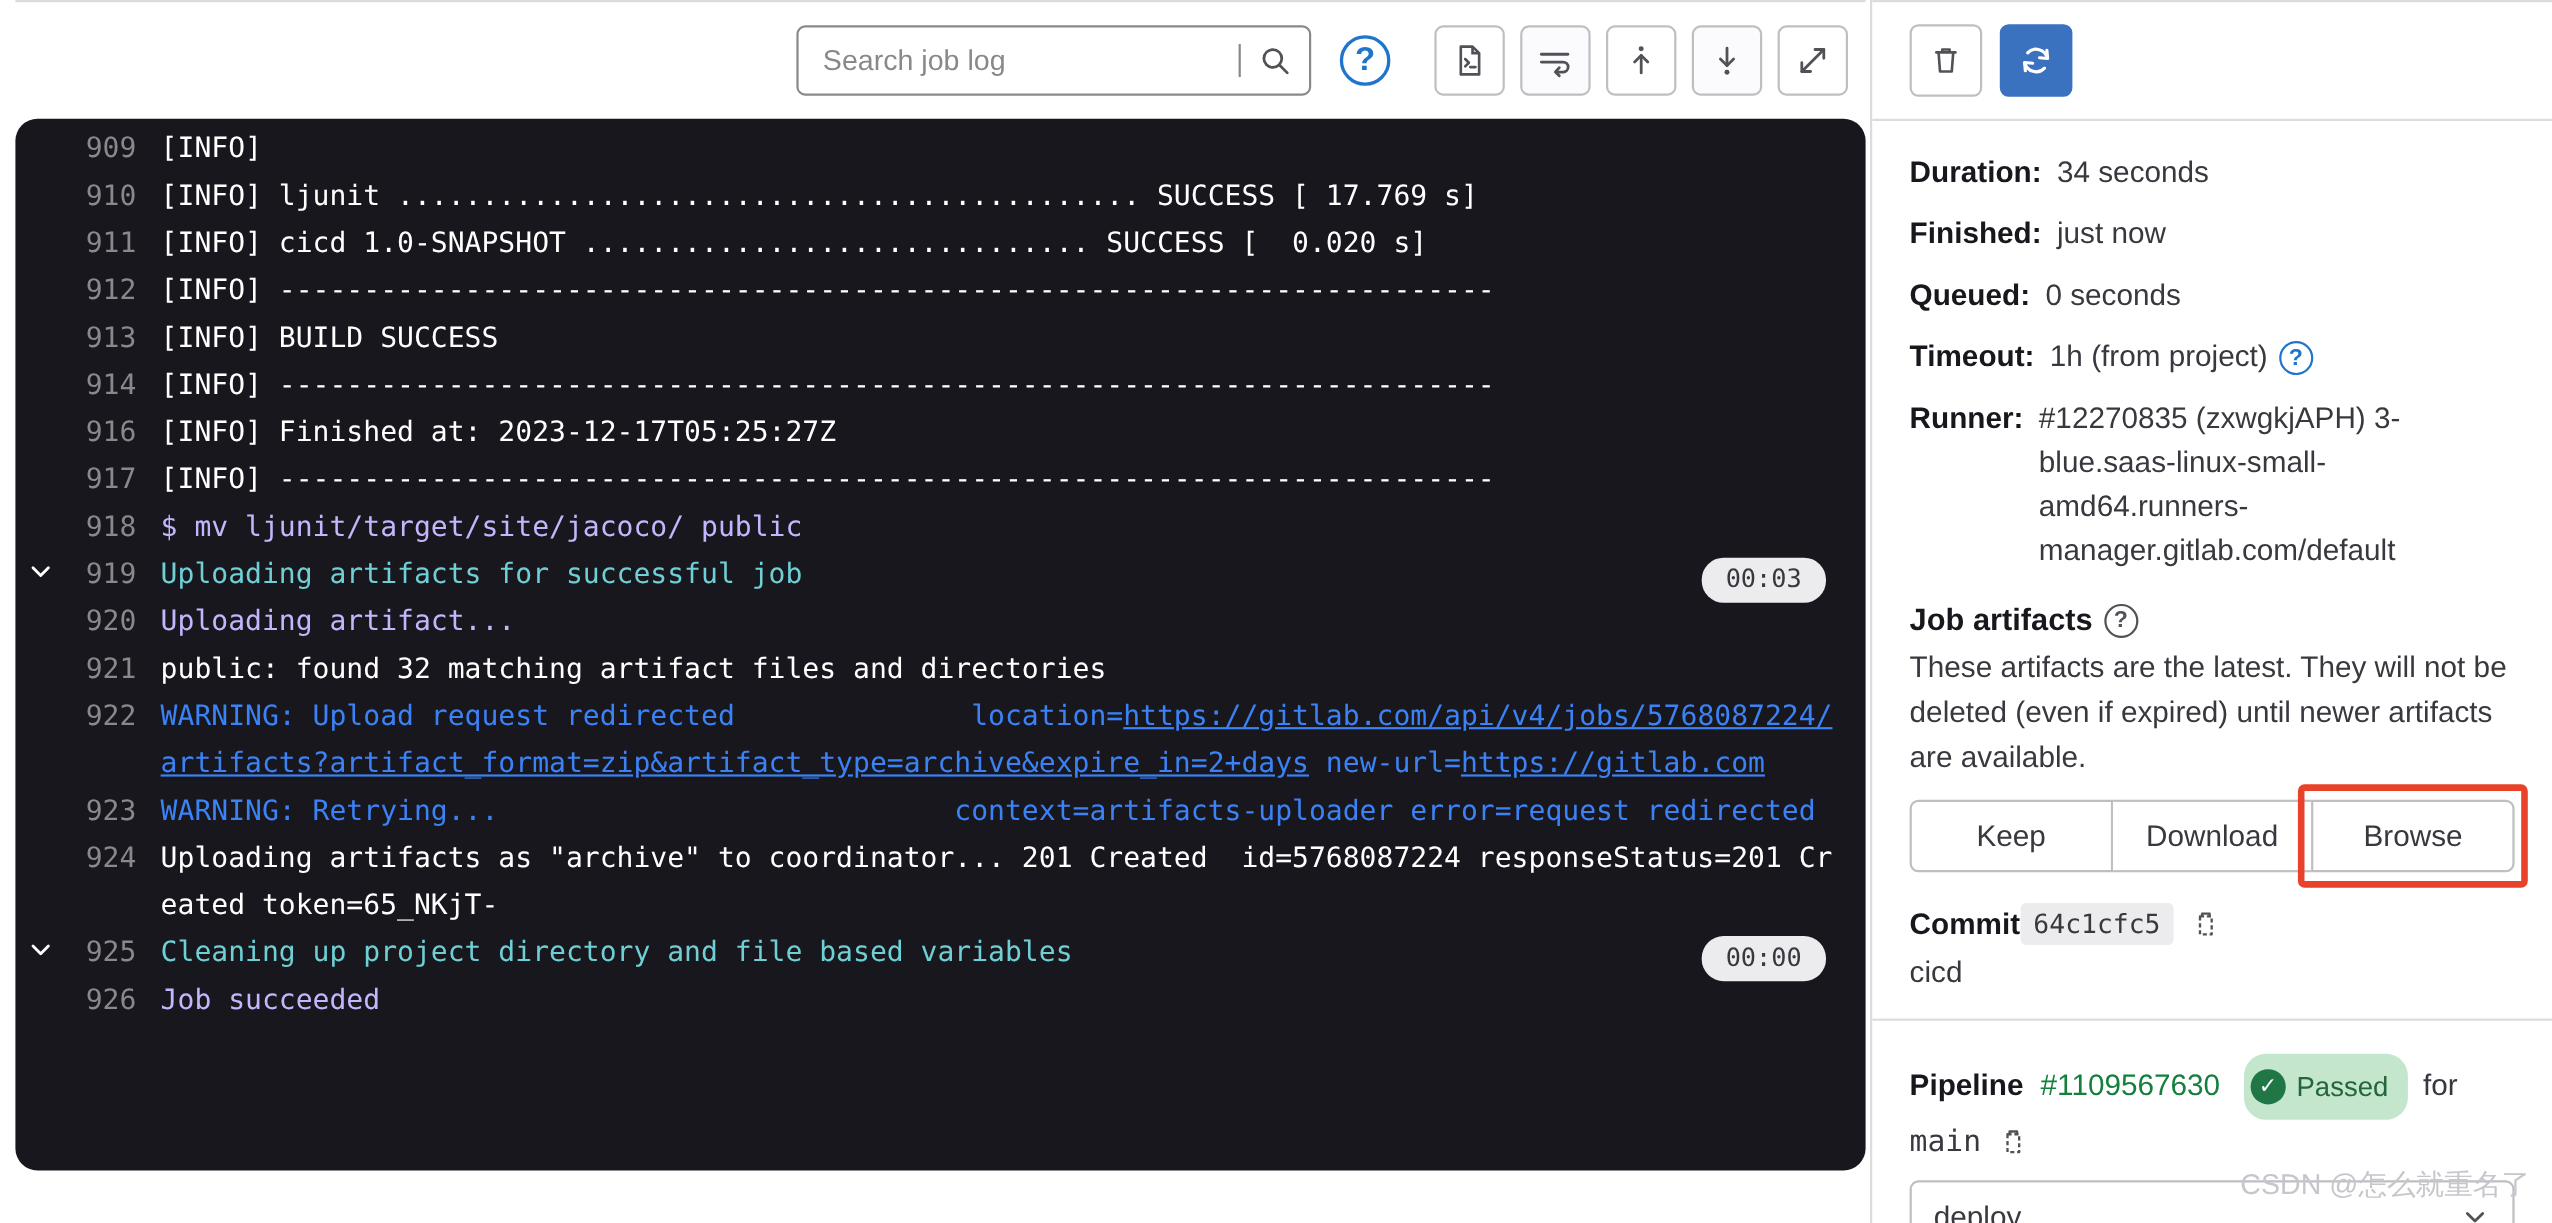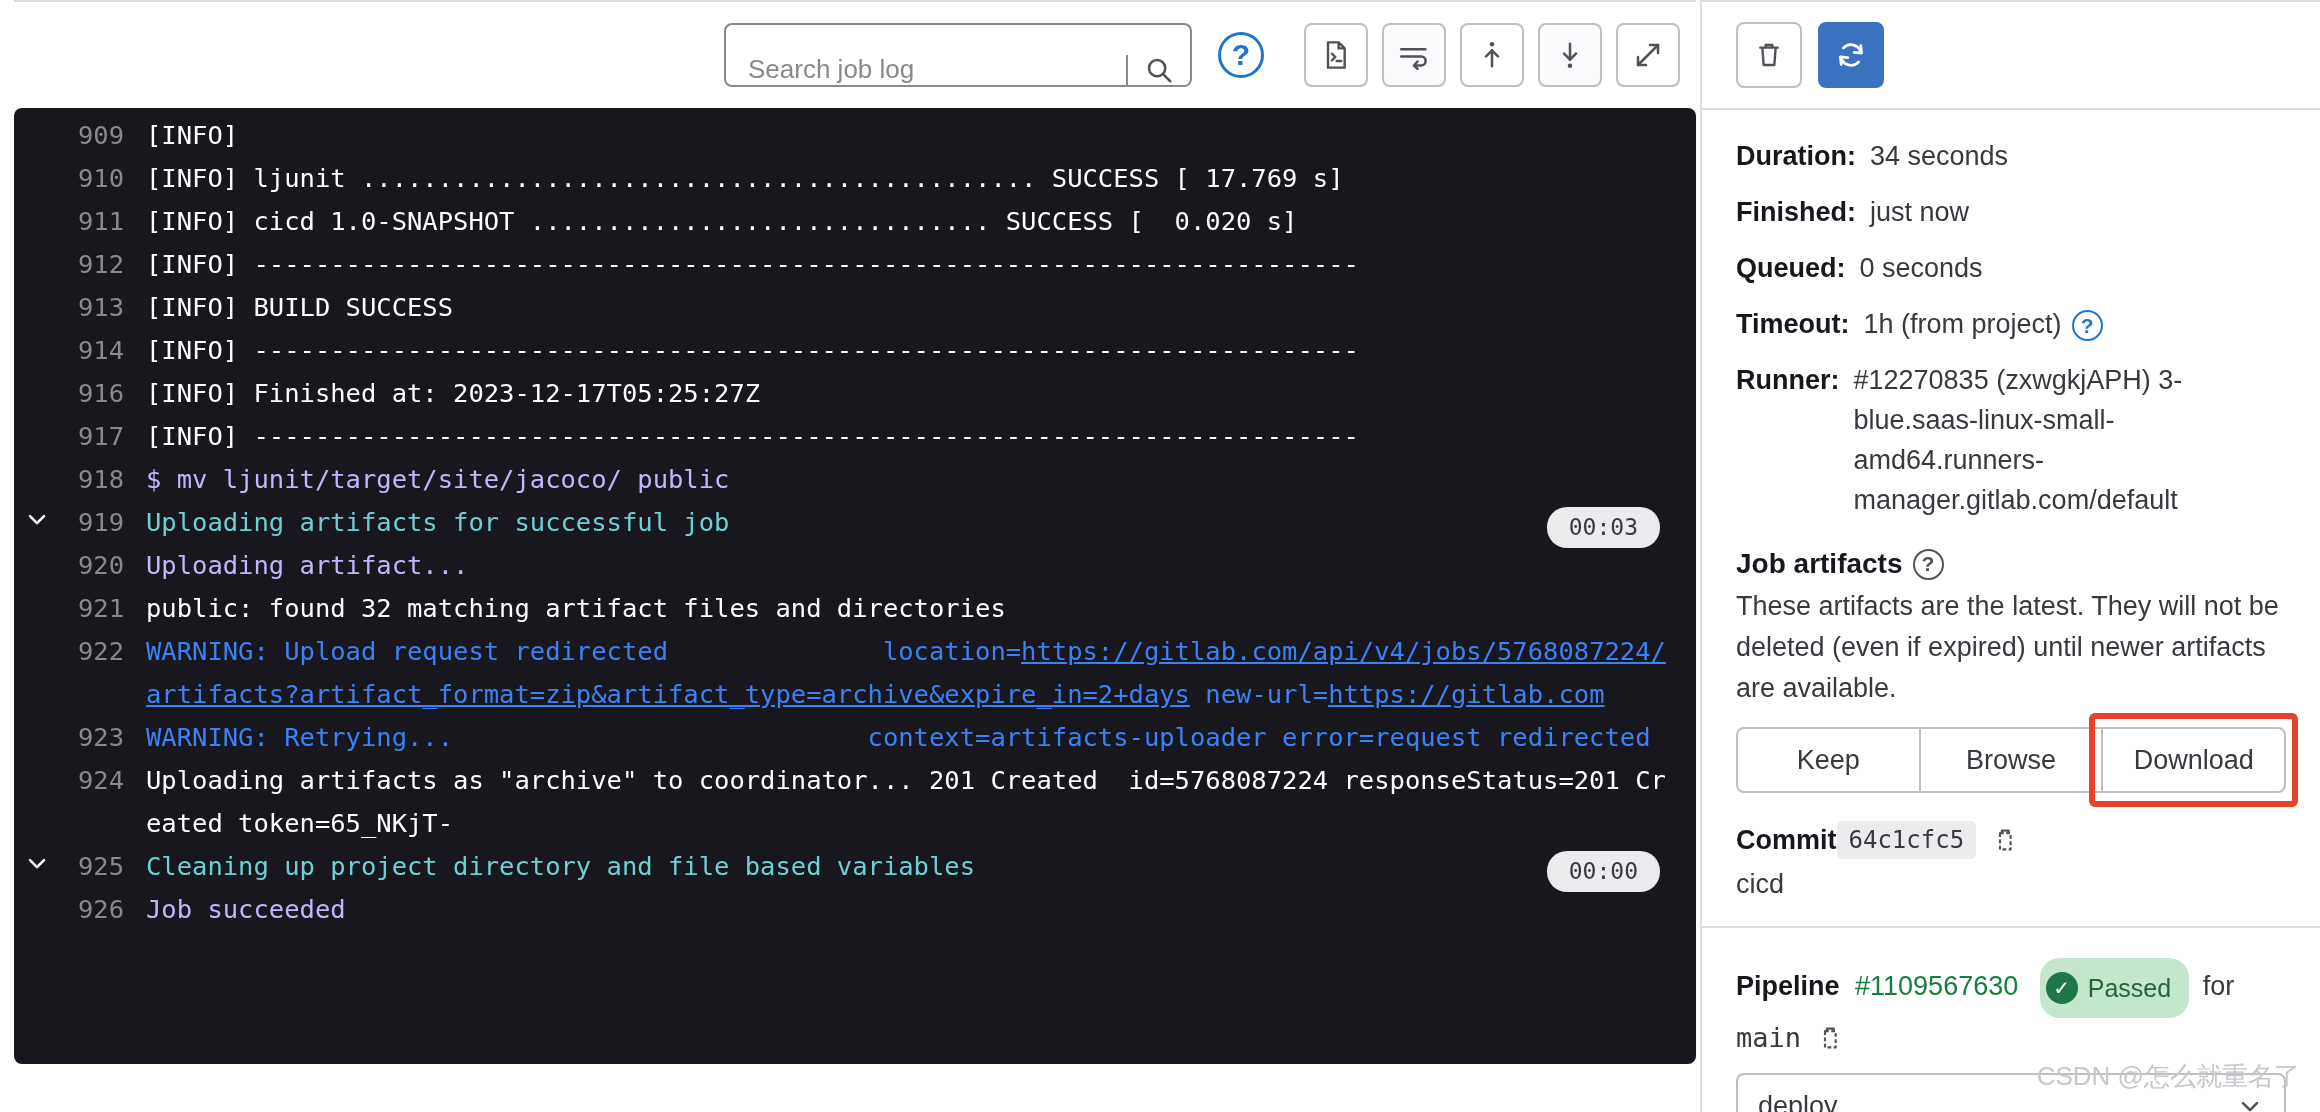--- a/index.html
+++ b/index.html
@@ -39,21 +39,21 @@
     align-items: center;
     justify-content: flex-end;
     gap: 0;
     padding-right: 16px;
     background: #fff;
     border-top: 2px solid #dcdcde;
   }
 
   .search-wrap {
     display: flex;
-    align-items: flex-end;
+    align-items: center;
     height: 64px;
     border: 2px solid #89888d;
     border-radius: 8px;
     overflow: hidden;
     background: #fff;
     margin-right: 26px;
   }
   .search-input {
     width: 400px;
     border: none;
@@ -103,21 +103,21 @@
     justify-content: center;
     margin-left: 14px;
     cursor: pointer;
     padding: 0;
   }
   .tool-btn.subtle { background: #fbfafd; }
 
   .log-body {
     flex: 1 1 auto;
     background: #18171d;
-    border-radius: 8px;
+    border-radius: 20px;
     margin-bottom: 48px;
     overflow: hidden;
     position: relative;
     padding: 6px 0 10px 0;
   }
 
   .log-line {
     display: flex;
     align-items: flex-start;
     font-family: "DejaVu Sans Mono", "Liberation Mono", monospace;
@@ -575,22 +575,22 @@
       </div>
 
     <div class="sec-title">
       <span>Job artifacts</span>
       <span class="help-sm dark">?</span>
     </div>
     <div class="sec-desc">These artifacts are the latest. They will not be deleted (even if expired) until newer artifacts are available.</div>
 
     <div class="btn-group">
       <button class="grp-btn">Keep</button>
+      <button class="grp-btn">Download</button>
       <button class="grp-btn">Browse</button>
-      <button class="grp-btn">Download</button>
       <div class="highlight-box" id="browse-highlight" style="left: 353.344px; top: -14px; width: 208.672px; height: 94px; border-color: rgb(232, 67, 42);"></div>
     </div>
 
     <div class="commit-row">
       <span class="commit-label">Commit</span>
       <span class="sha">64c1cfc5</span>
       <span class="copy-icon">
         <svg width="30" height="30" viewBox="0 0 24 24" fill="none" stroke="#535158" stroke-width="1.7">
           <path d="M8 6.5h8.5v13H8z" stroke-dasharray="3 2" stroke-linejoin="round"></path>
           <path d="M9.5 6.5V4.5h5.5v2" stroke-linejoin="round"></path>

